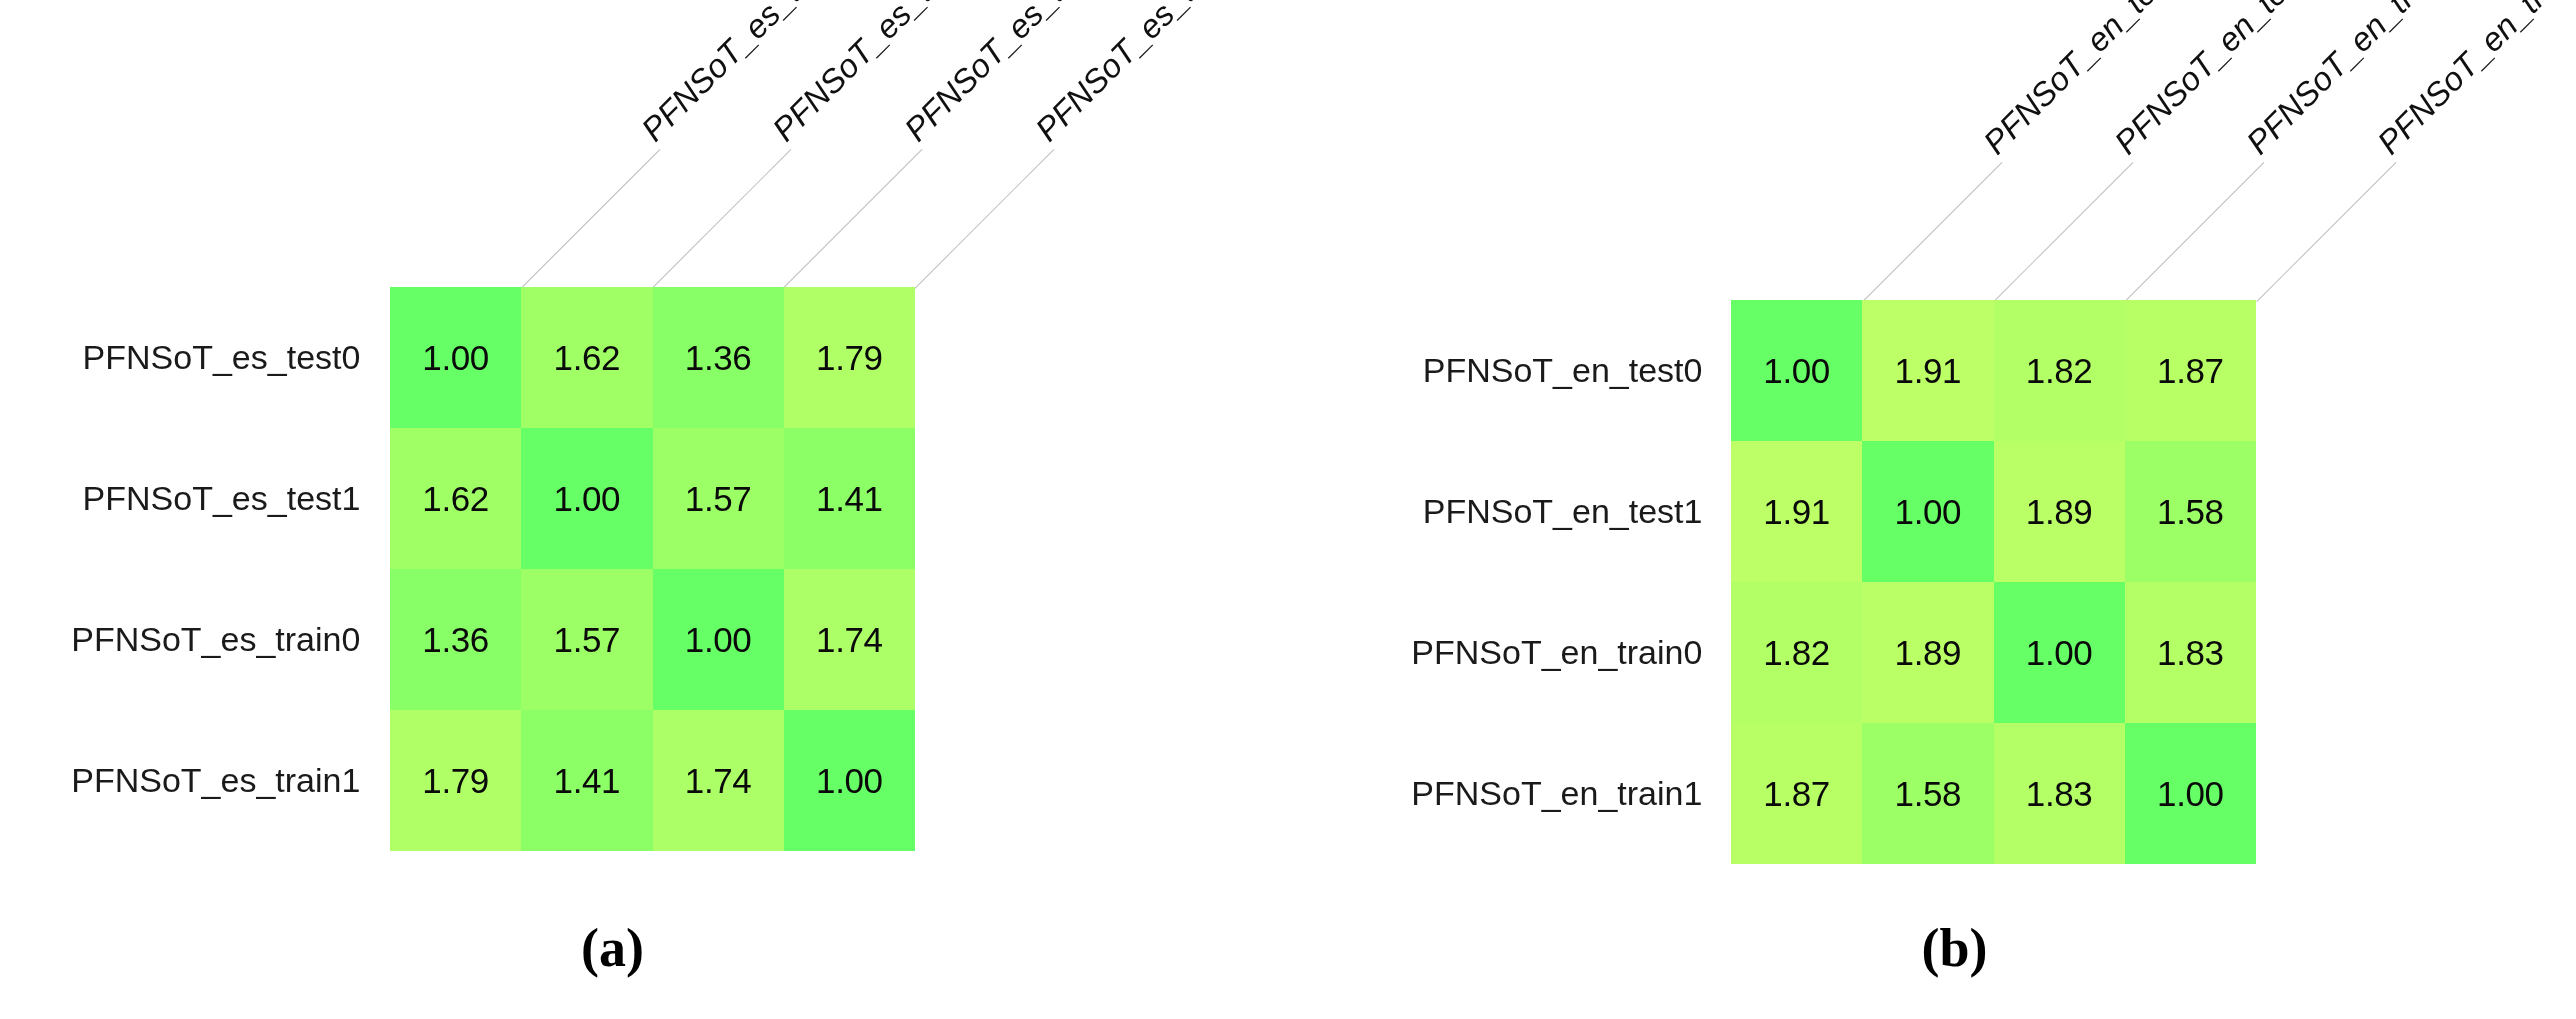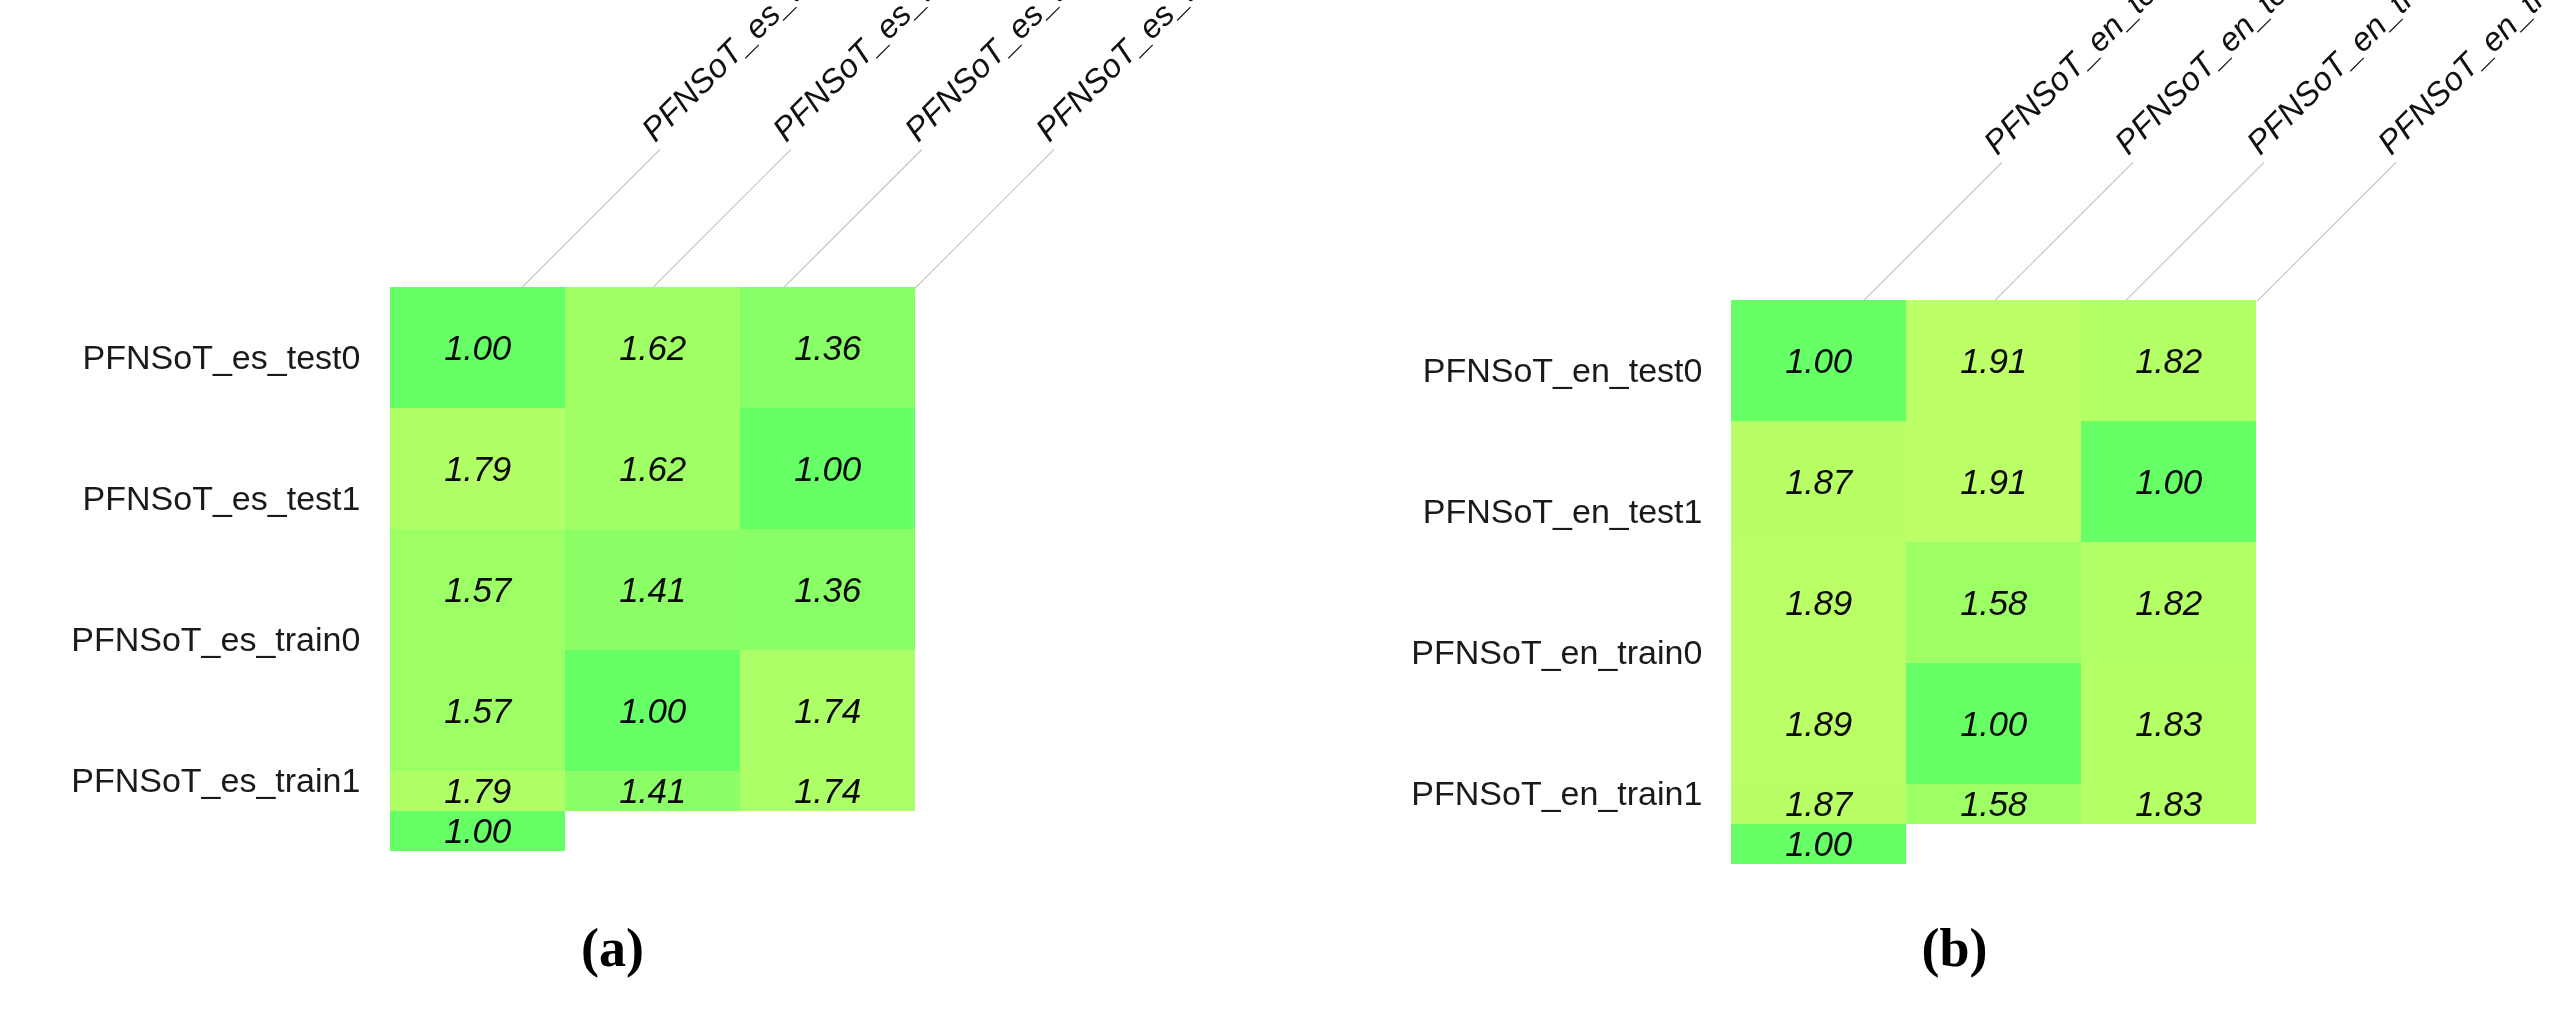--- a/index.html
+++ b/index.html
@@ -13,23 +13,22 @@
   .figure{position:absolute;left:0;top:0;width:2576px;height:1020px;}
 
   .panel{position:absolute;top:0;height:1020px;}
   #panel-a{left:0;width:1288px;}
   #panel-b{left:1288px;width:1288px;}
 
   
   .matrix{
     position:absolute;
     display:grid;
-    grid-template-columns:repeat(3,1fr);
+    grid-template-columns:repeat(4,1fr);
     grid-template-rows:repeat(4,1fr);
-    font-style:italic;
   }
   #matrix-a{left:390px;top:287px;width:525px;height:564px;}
   #matrix-b{left:443px;top:300px;width:525px;height:564px;}
 
   .cell{
     display:flex;
     align-items:center;
     justify-content:center;
     font-size:35px;
     color:#0a0a0a;

